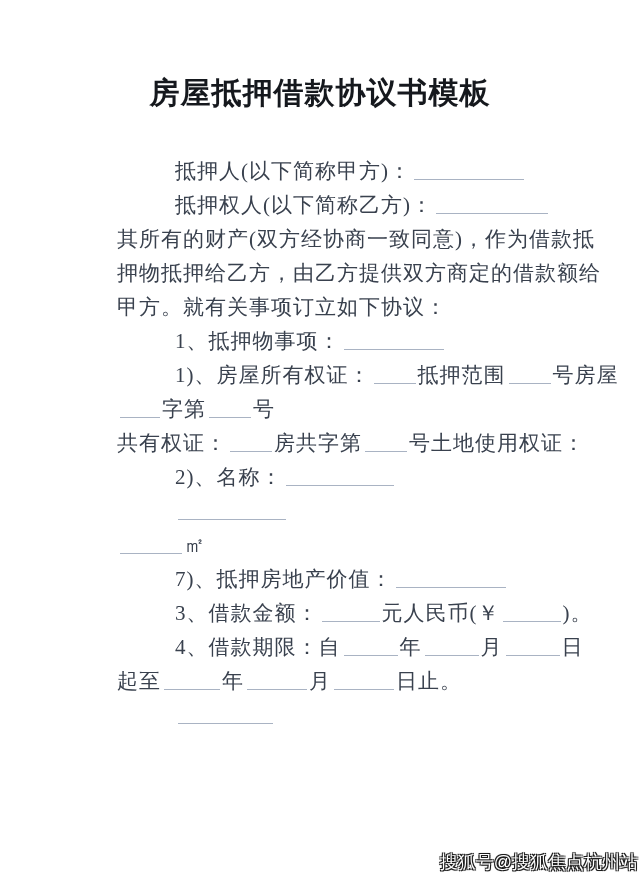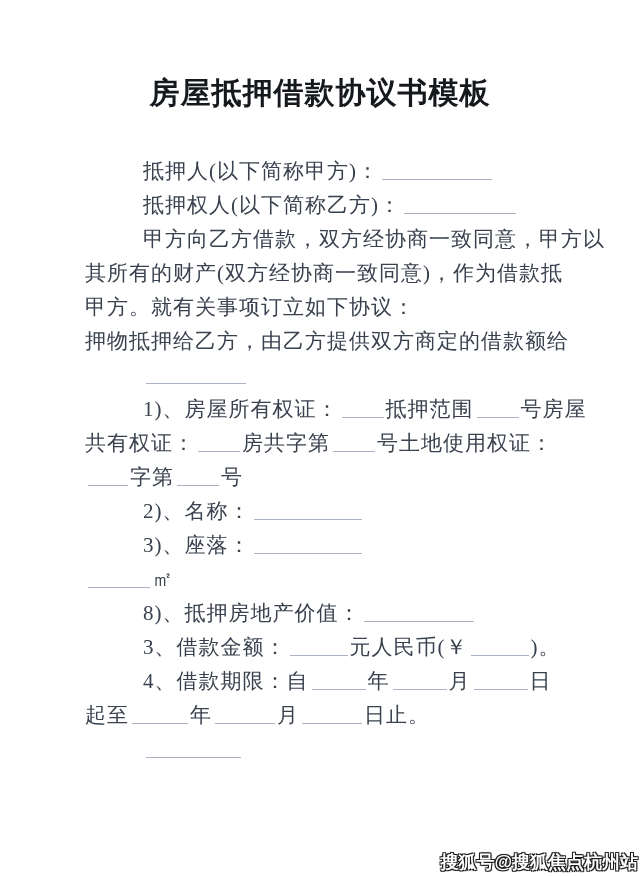--- a/index.html
+++ b/index.html
@@ -26,21 +26,21 @@
     text-align: center;
     font-family: "Liberation Sans", "DejaVu Sans", sans-serif;
     font-weight: 700;
     font-size: 30px;
     line-height: 34px;
     letter-spacing: 1px;
     color: var(--title-color, #15181d);
   }
   .doc-body {
     margin-top: 44px;
-    padding-left: 85px;
+    padding-left: 117px;
     padding-right: 60px;
     font-size: 21px;
     line-height: 34px;
     letter-spacing: 1px;
     color: var(--text-color, #39414e);
   }
   .line {
     white-space: nowrap;
     height: 34px;
   }
@@ -57,53 +57,52 @@
   }
   .spacer {
     display: inline-block;
     height: 1px;
   }
   .watermark {
     position: absolute;
     right: 2px;
     bottom: 2px;
     font-family: "Liberation Sans", "DejaVu Sans", sans-serif;
-    font-weight: 700;
+    font-weight: 400;
     font-size: 18px;
     line-height: 24px;
     color: var(--wm-fill, #ffffff);
     text-shadow:
       -1px -1px 0 var(--wm-outline, #1b1b1b),
        1px -1px 0 var(--wm-outline, #1b1b1b),
       -1px  1px 0 var(--wm-outline, #1b1b1b),
        1px  1px 0 var(--wm-outline, #1b1b1b),
        0    0   2px var(--wm-outline, #1b1b1b);
   }
 </style>
 </head>
 <body>
 
 <div class="page">
   <h1 class="doc-title">房屋抵押借款协议书模板</h1>
 
   <div class="doc-body">
       <div class="line indent"><span>抵押人(以下简称甲方)：</span><span class="blank" style="width: 110px;"></span></div>
       <div class="line indent"><span>抵押权人(以下简称乙方)：</span><span class="blank" style="width: 112px;"></span></div>
-      <div class="line indent"><span>甲方向乙方借款，双方经协商一致同意，甲方以</span></div>
       <div class="line"><span>其所有的财产(双方经协商一致同意)，作为借款抵</span></div>
+      <div class="line"><span>押物抵押给乙方，由乙方提供双方商定的借款额给</span></div>
       <div class="line"><span>甲方。就有关事项订立如下协议：</span></div>
-      <div class="line"><span>押物抵押给乙方，由乙方提供双方商定的借款额给</span></div>
-      <div class="line indent"><span class="blank" style="width: 100px;"></span></div>
+      <div class="line indent"><span>1、抵押物事项：</span><span class="blank" style="width: 100px;"></span></div>
       <div class="line indent"><span>1)、房屋所有权证：</span><span class="blank" style="width: 42px;"></span><span>抵押范围</span><span class="blank" style="width: 42px;"></span><span>号房屋</span></div>
+      <div class="line"><span class="blank" style="width: 40px;"></span><span>字第</span><span class="blank" style="width: 42px;"></span><span>号</span></div>
       <div class="line"><span>共有权证：</span><span class="blank" style="width: 42px;"></span><span>房共字第</span><span class="blank" style="width: 42px;"></span><span>号土地使用权证：</span></div>
-      <div class="line"><span class="blank" style="width: 40px;"></span><span>字第</span><span class="blank" style="width: 42px;"></span><span>号</span></div>
       <div class="line indent"><span>2)、名称：</span><span class="blank" style="width: 108px;"></span></div>
-      <div class="line indent"><span>3)、座落：</span><span class="blank" style="width: 108px;"></span></div>
+      <div class="line indent"><span class="blank" style="width: 108px;"></span></div>
       <div class="line"><span class="blank" style="width: 62px;"></span><span>㎡</span></div>
-      <div class="line indent"><span>8)、抵押房地产价值：</span><span class="blank" style="width: 110px;"></span></div>
+      <div class="line indent"><span>7)、抵押房地产价值：</span><span class="blank" style="width: 110px;"></span></div>
       <div class="line indent"><span>3、借款金额：</span><span class="blank" style="width: 58px;"></span><span>元人民币(￥</span><span class="blank" style="width: 58px;"></span><span>)。</span></div>
       <div class="line indent"><span>4、借款期限：自</span><span class="blank" style="width: 54px;"></span><span>年</span><span class="blank" style="width: 54px;"></span><span>月</span><span class="blank" style="width: 54px;"></span><span>日</span></div>
       <div class="line"><span>起至</span><span class="blank" style="width: 56px;"></span><span>年</span><span class="blank" style="width: 60px;"></span><span>月</span><span class="blank" style="width: 60px;"></span><span>日止。</span></div>
       <div class="line indent"><span class="blank" style="width: 95px;"></span></div>
     </div>
 
   <div class="watermark">搜狐号@搜狐焦点杭州站</div>
 </div>
 
 </body></html>

